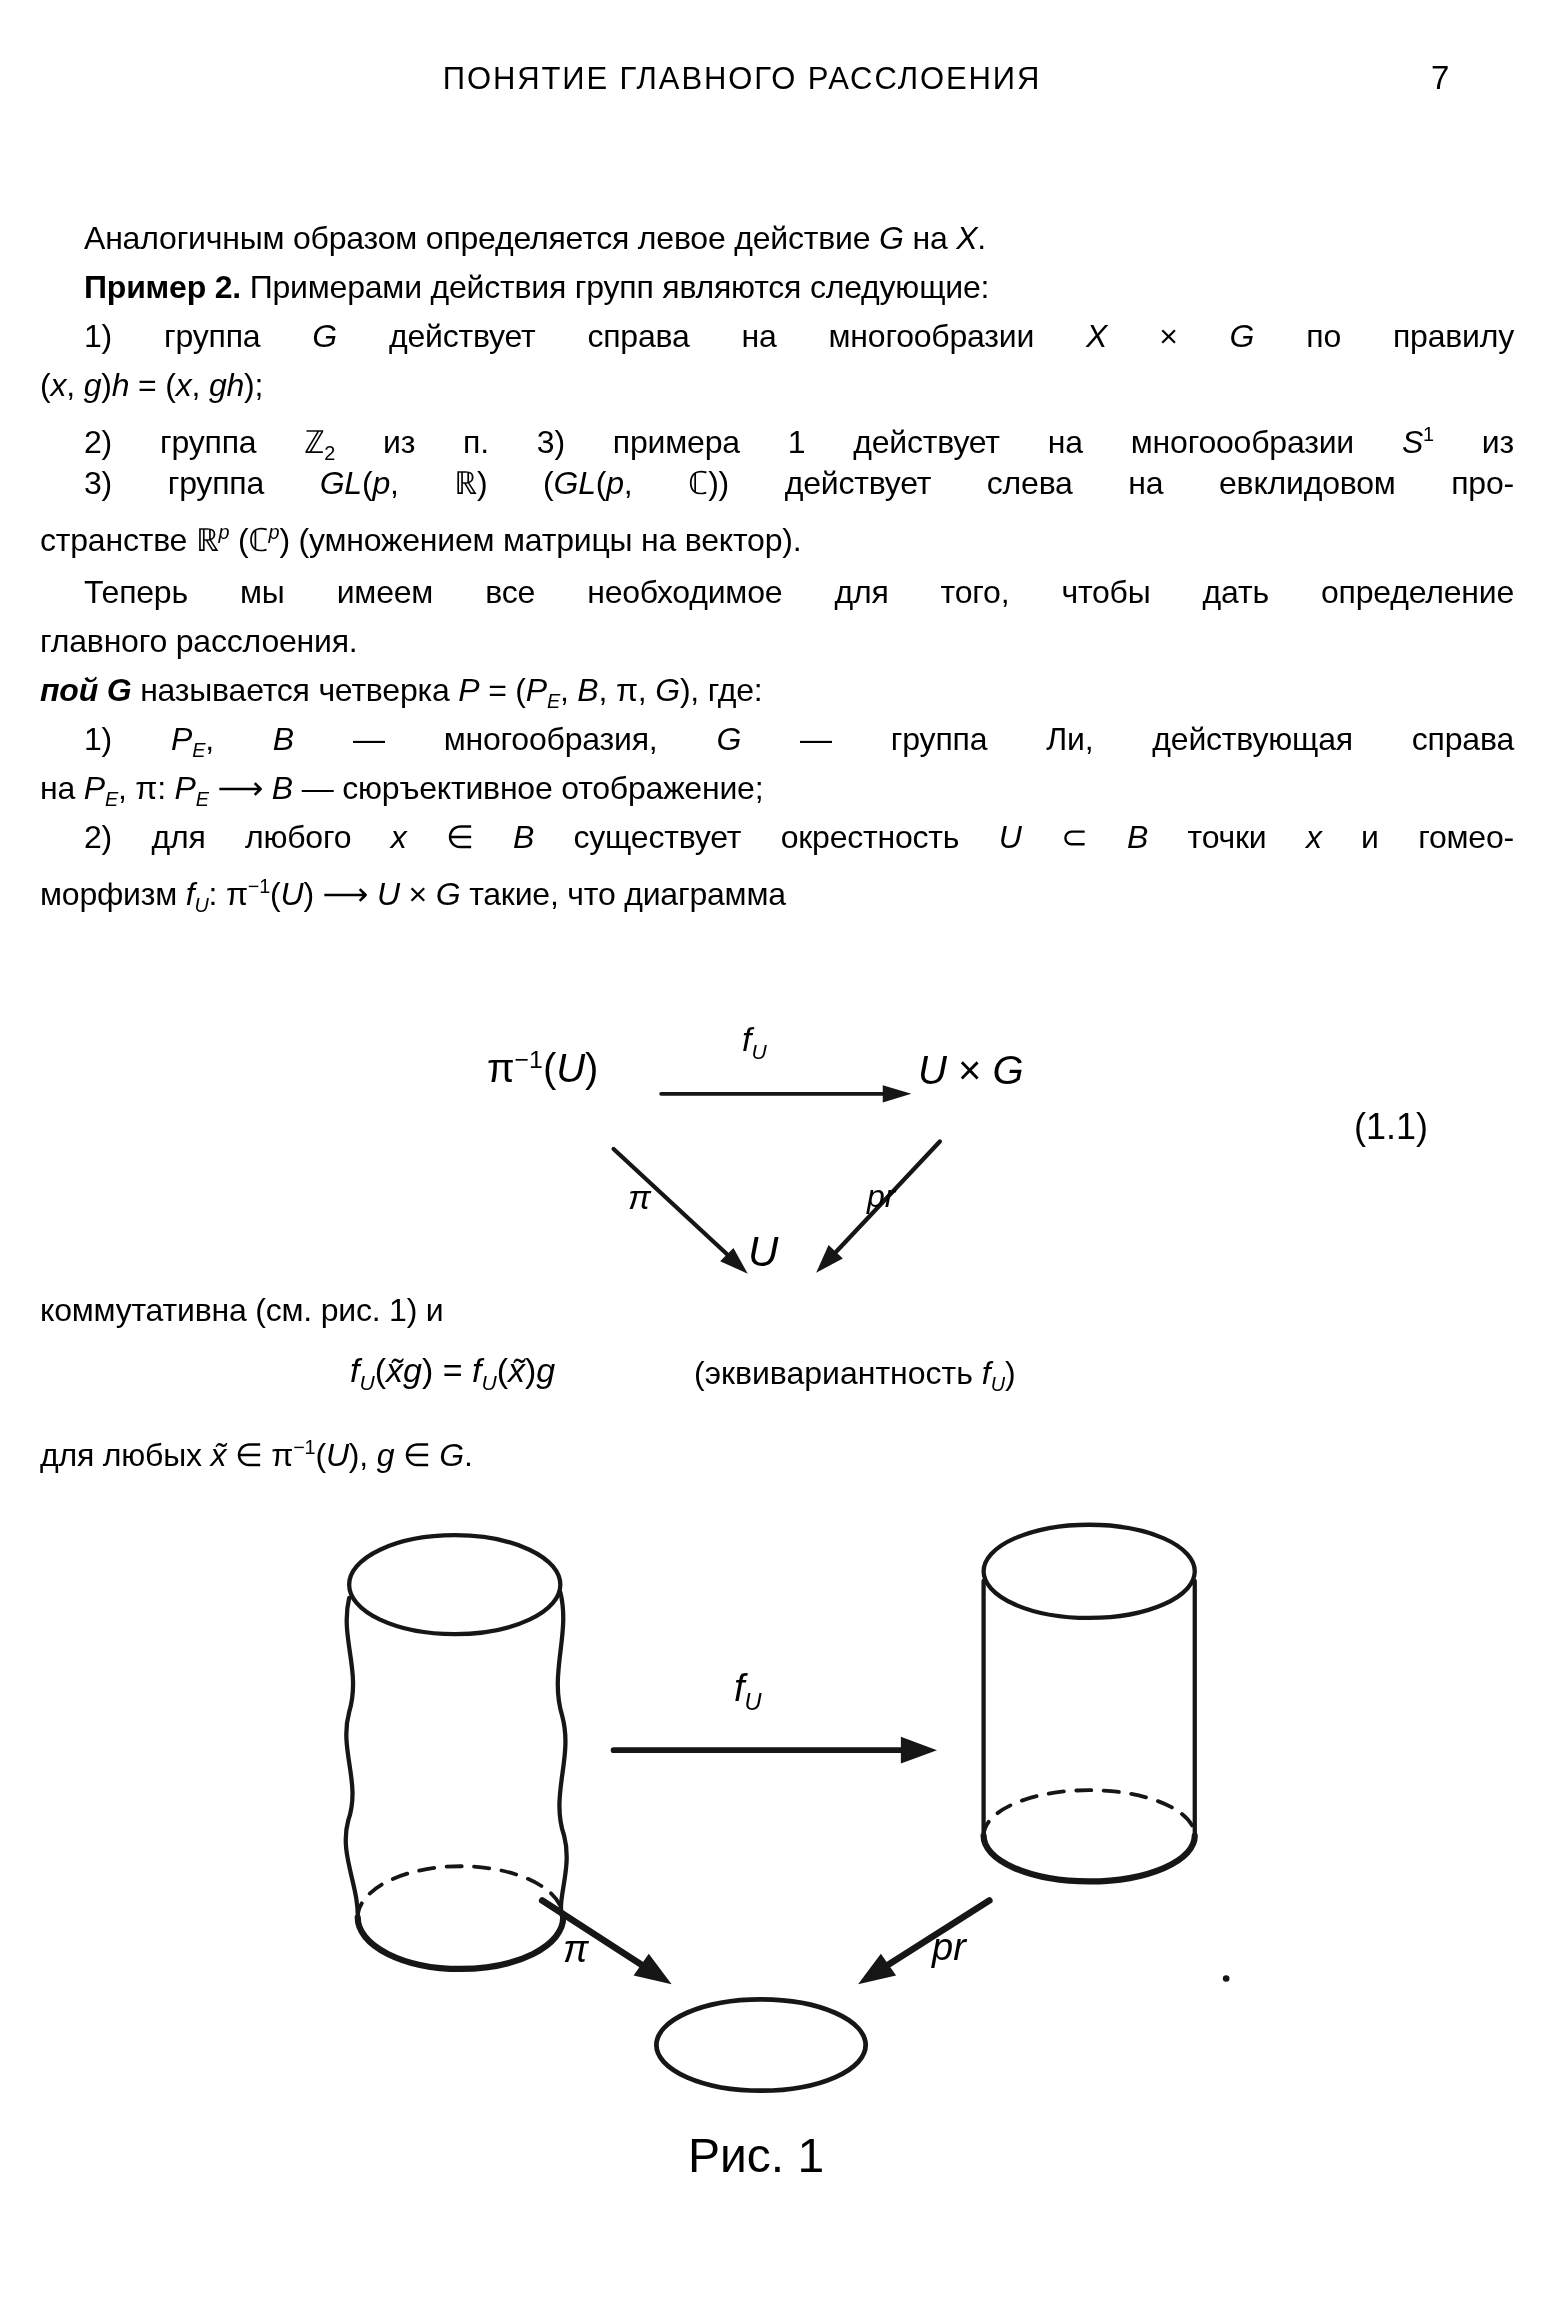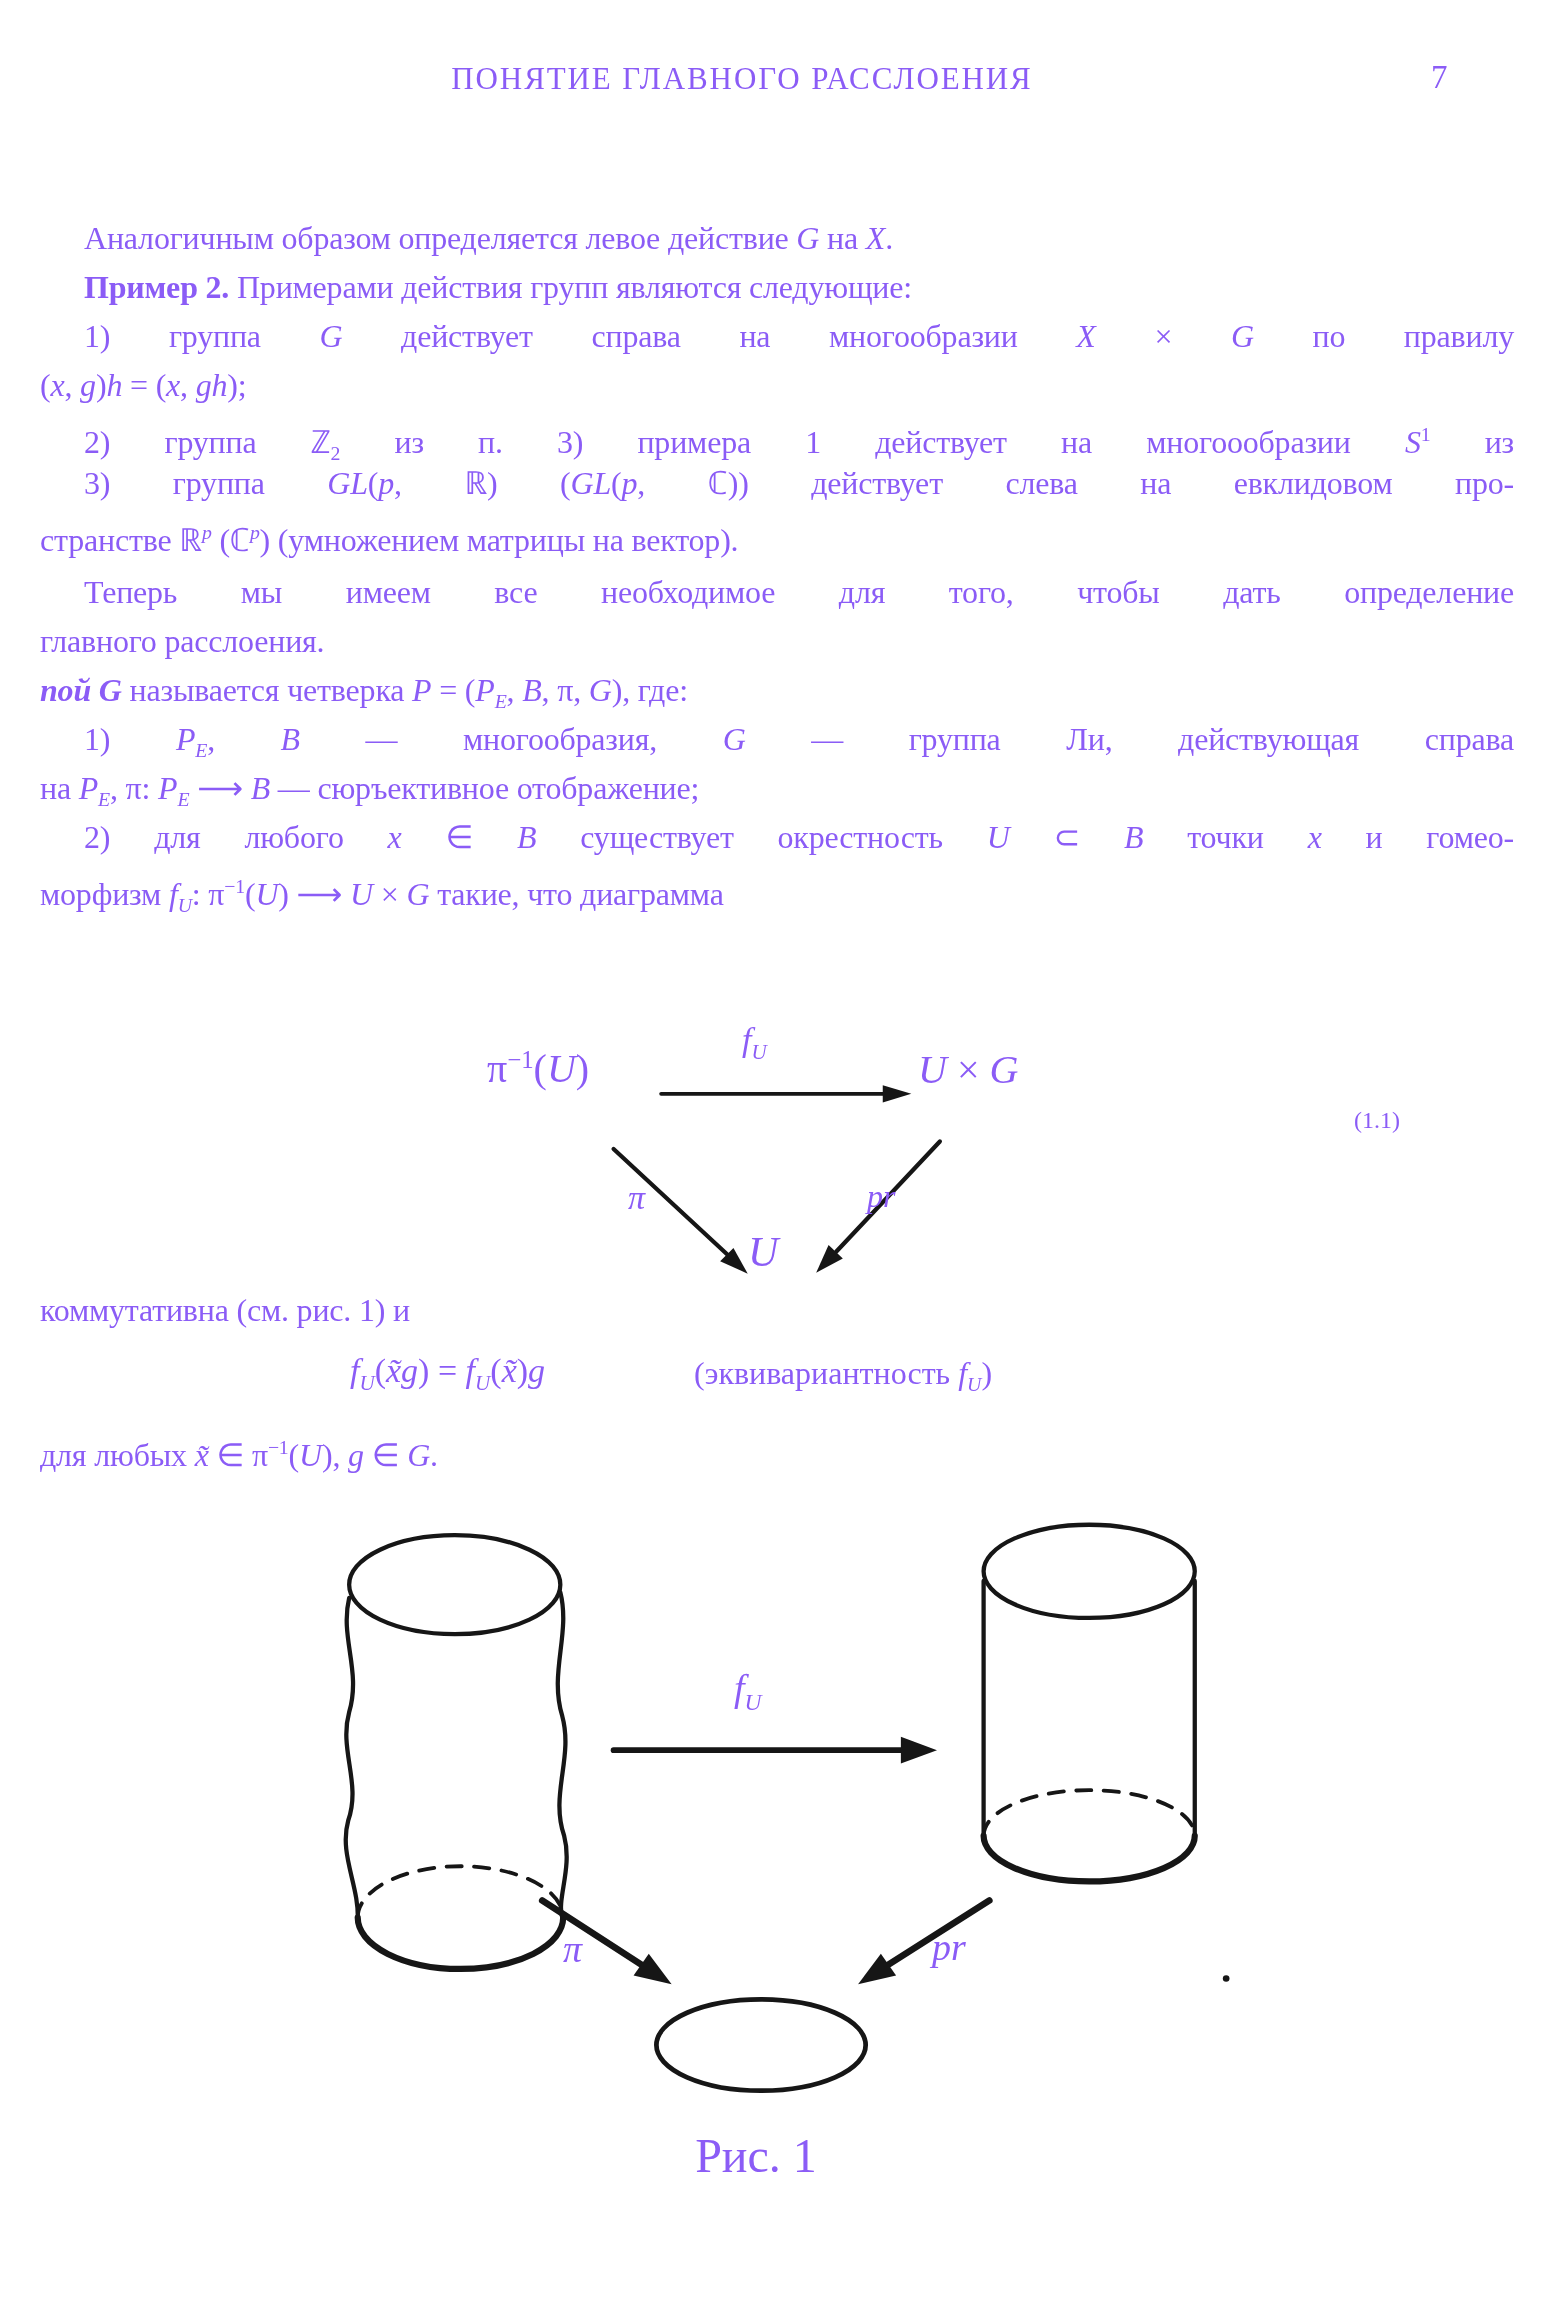--- a/index.html
+++ b/index.html
@@ -1,22 +1,22 @@
 <!DOCTYPE html>
 <html style="font-size:15px"><head>
 <meta charset="utf-8">
 <title>Book page</title>
 <style>
   html,body{margin:0;padding:0;background:#e8e8e8;}
   .page{
     position:relative;
     width:1562px;height:2319px;
     background:#ffffff;
-    color:#8b5cf6;
-    font-family:Liberation Serif, serif;
+    color:#000000;
+    font-family:Liberation Sans, sans-serif;
     overflow:hidden;
     margin:0 auto;
   }
   .seg.n{font-style:normal;font-weight:normal;}
   .seg.b{font-weight:bold;}
   .seg.i{font-style:italic;}
   .seg.bi{font-weight:bold;font-style:italic;}
   .seg.sup{font-size:62%;vertical-align:super;}
   .seg.sub{font-size:62%;vertical-align:sub;}
   .seg.isup{font-size:62%;vertical-align:super;font-style:italic;}
@@ -123,21 +123,21 @@
 
       <ellipse cx="800" cy="2150" rx="110" ry="48" stroke-width="5"></ellipse>
 
       <circle cx="1289" cy="2080" r="3.5" fill="#161616" stroke="none"></circle>
     </g>
   </svg>
 
   <span class="mathlabel" style="left:487px;top:1046px;font-size:40px;"><span class="seg n">π</span><span class="seg sup">−1</span><span class="seg n">(</span><span class="seg i">U</span><span class="seg n">)</span></span>
   <span class="mathlabel" style="left:742px;top:1021px;font-size:34px;"><span class="seg i">f</span><span class="seg isub">U</span></span>
   <span class="mathlabel" style="left:918px;top:1048px;font-size:40px;"><span class="seg i">U</span><span class="seg n"> × </span><span class="seg i">G</span></span>
-  <span class="mathlabel" style="left:1354px;top:1107px;font-size:24px;">(1.1)</span>
+  <span class="mathlabel" style="left:1354px;top:1107px;font-size:36px;">(1.1)</span>
   <span class="mathlabel" style="left:628px;top:1179px;font-size:34px;font-style:italic;">π</span>
   <span class="mathlabel" style="left:867px;top:1179px;font-size:32px;font-style:italic;">pr</span>
   <span class="mathlabel" style="left:748px;top:1229px;font-size:42px;font-style:italic;">U</span>
 
   <div class="abs-line" style="top:1286px;">коммутативна (см. рис. 1) и</div>
 
   <span class="mathlabel" style="left:350px;top:1352px;font-size:34px;"><span class="seg i">f</span><span class="seg isub">U</span><span class="seg n">(</span><span class="seg i">x̃g</span><span class="seg n">) = </span><span class="seg i">f</span><span class="seg isub">U</span><span class="seg n">(</span><span class="seg i">x̃</span><span class="seg n">)</span><span class="seg i">g</span></span>
   <span class="mathlabel" style="left:694px;top:1356px;font-size:32px;"><span class="seg n">(эквивариантность </span><span class="seg i">f</span><span class="seg isub">U</span><span class="seg n">)</span></span>
 
   <div class="abs-line" style="top:1423px;"><span class="seg n">для любых </span><span class="seg i">x̃</span><span class="seg n"> ∈ π</span><span class="seg sup">−1</span><span class="seg n">(</span><span class="seg i">U</span><span class="seg n">), </span><span class="seg i">g</span><span class="seg n"> ∈ </span><span class="seg i">G</span><span class="seg n">.</span></div>

